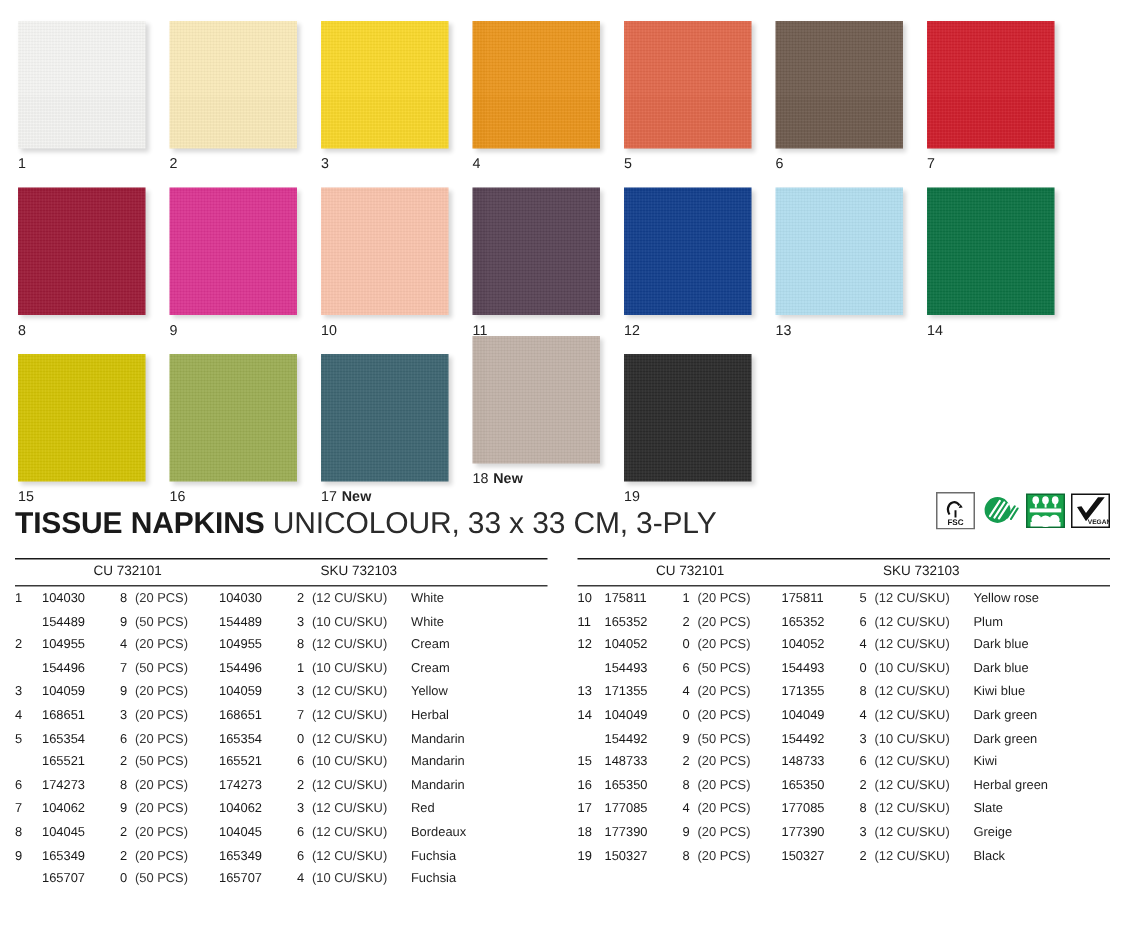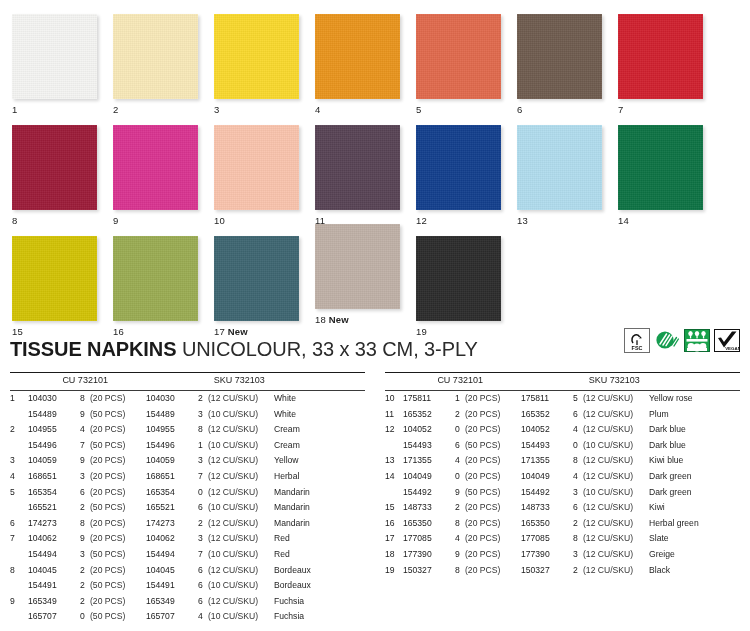--- a/index.html
+++ b/index.html
@@ -382,47 +382,27 @@
           <td class="c-num">7</td>
           <td class="c-cu">104062</td>
           <td class="c-cud">9</td>
           <td class="c-cupk">(20 PCS)</td>
           <td class="c-sku">104062</td>
           <td class="c-skud">3</td>
           <td class="c-skupk">(12 CU/SKU)</td>
           <td class="c-name">Red</td>
         </tr>
         <tr>
-          <td class="c-num"></td>
-          <td class="c-cu">154494</td>
-          <td class="c-cud">3</td>
-          <td class="c-cupk">(50 PCS)</td>
-          <td class="c-sku">154494</td>
-          <td class="c-skud">7</td>
-          <td class="c-skupk">(10 CU/SKU)</td>
-          <td class="c-name">Red</td>
-        </tr>
-        <tr>
           <td class="c-num">8</td>
           <td class="c-cu">104045</td>
           <td class="c-cud">2</td>
           <td class="c-cupk">(20 PCS)</td>
           <td class="c-sku">104045</td>
           <td class="c-skud">6</td>
           <td class="c-skupk">(12 CU/SKU)</td>
-          <td class="c-name">Bordeaux</td>
-        </tr>
-        <tr>
-          <td class="c-num"></td>
-          <td class="c-cu">154491</td>
-          <td class="c-cud">2</td>
-          <td class="c-cupk">(50 PCS)</td>
-          <td class="c-sku">154491</td>
-          <td class="c-skud">6</td>
-          <td class="c-skupk">(10 CU/SKU)</td>
           <td class="c-name">Bordeaux</td>
         </tr>
         <tr>
           <td class="c-num">9</td>
           <td class="c-cu">165349</td>
           <td class="c-cud">2</td>
           <td class="c-cupk">(20 PCS)</td>
           <td class="c-sku">165349</td>
           <td class="c-skud">6</td>
           <td class="c-skupk">(12 CU/SKU)</td>

